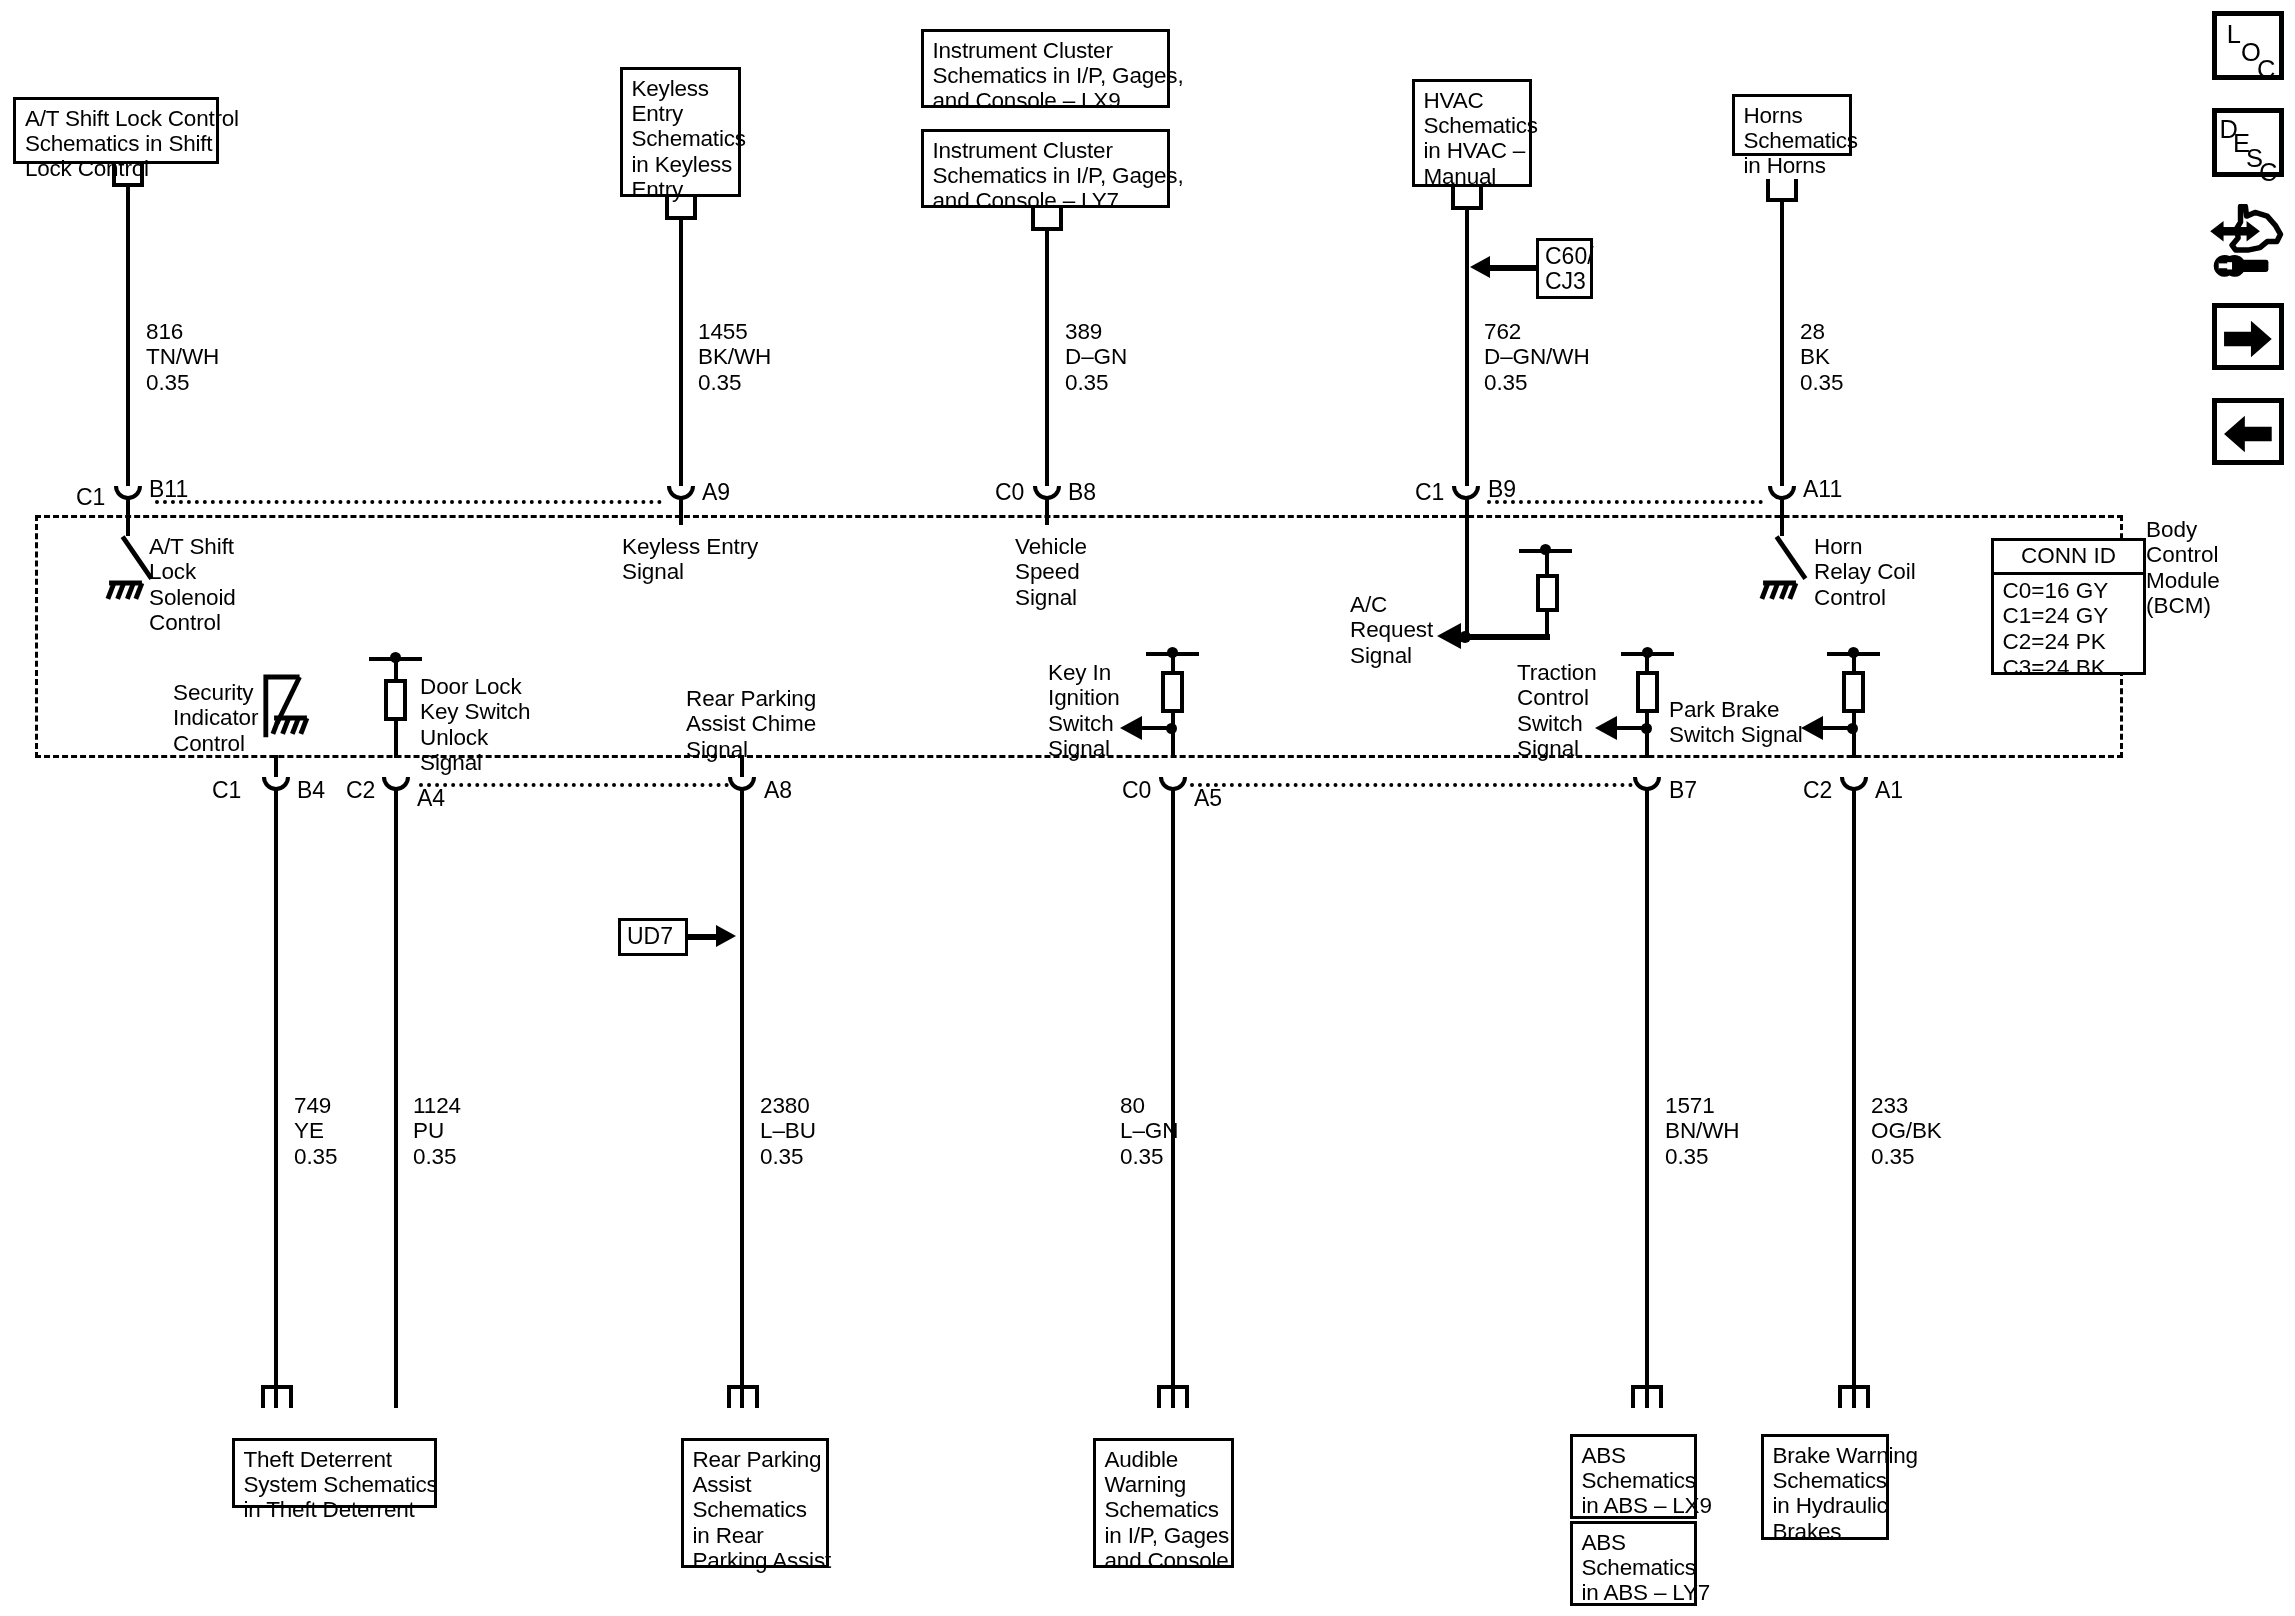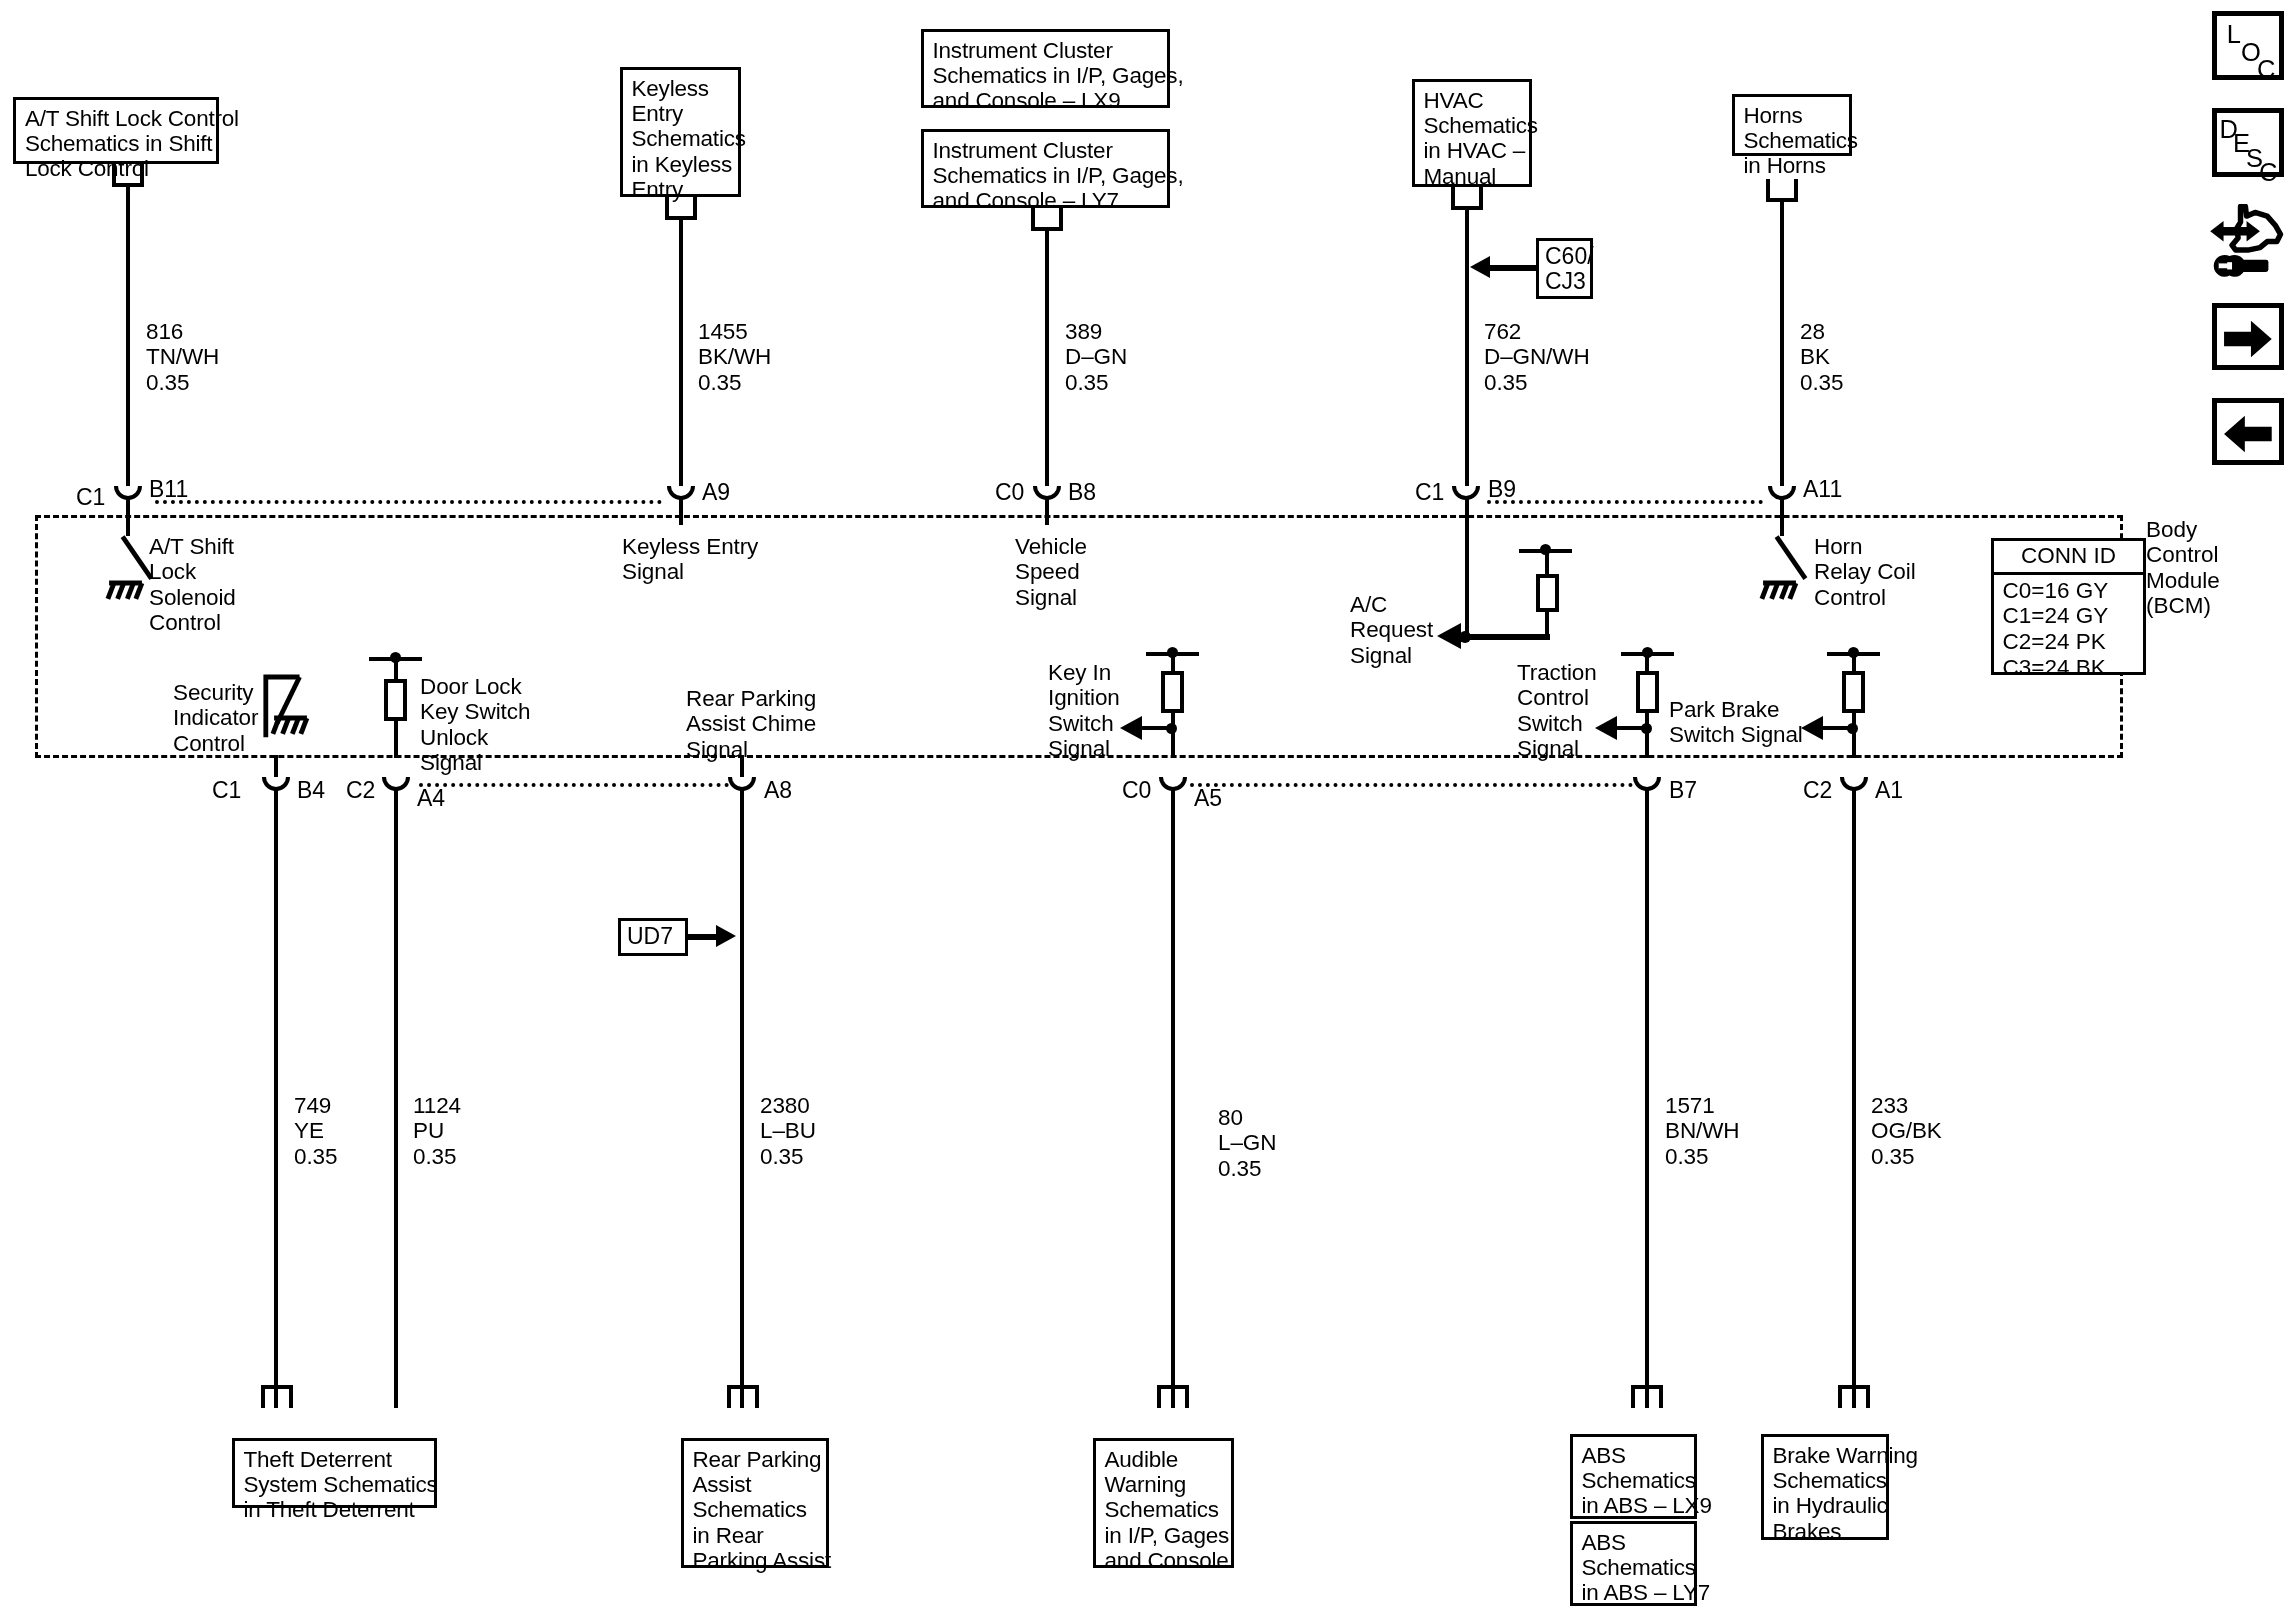--- a/index.html
+++ b/index.html
@@ -345,21 +345,21 @@
   <div class="wlabel" style="left: 413px; top: 1093px; white-space: pre;">1124
 PU
 0.35</div>
 
   <div class="vwire" style="left:740px;top:789px;height:619px;"></div>
   <div class="wlabel" style="left: 760px; top: 1093px; white-space: pre;">2380
 L–BU
 0.35</div>
 
   <div class="vwire" style="left:1171px;top:789px;height:619px;"></div>
-  <div class="wlabel" style="left: 1218px; top: 1093px; white-space: pre; margin-top: 12px;">80
+  <div class="wlabel" style="left: 1120px; top: 1093px; white-space: pre;">80
 L–GN
 0.35</div>
 
   <div class="vwire" style="left:1645px;top:789px;height:619px;"></div>
   <div class="wlabel" style="left: 1665px; top: 1093px; white-space: pre;">1571
 BN/WH
 0.35</div>
 
   <div class="vwire" style="left:1852px;top:789px;height:619px;"></div>
   <div class="wlabel" style="left: 1871px; top: 1093px; white-space: pre;">233

